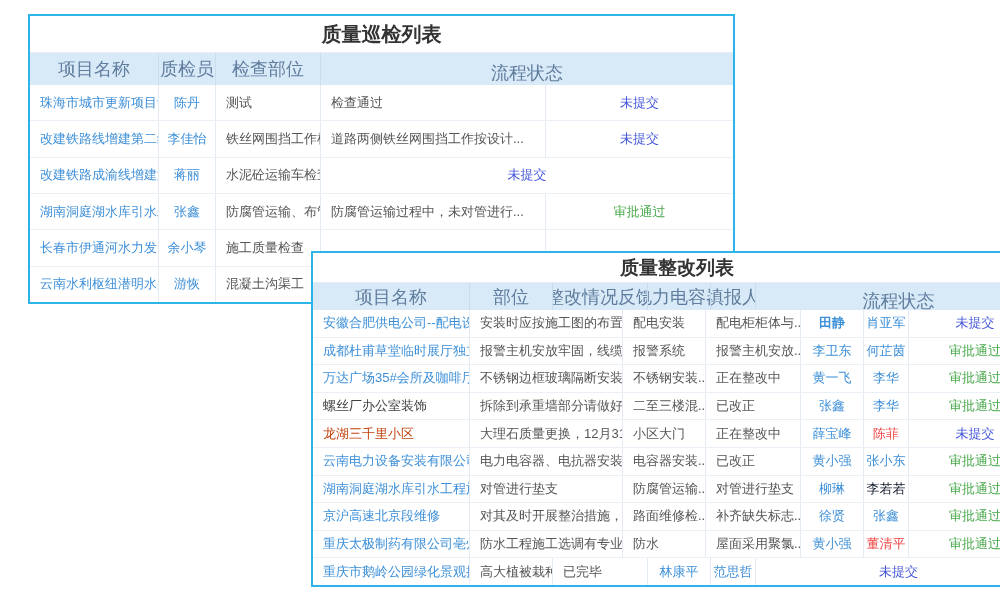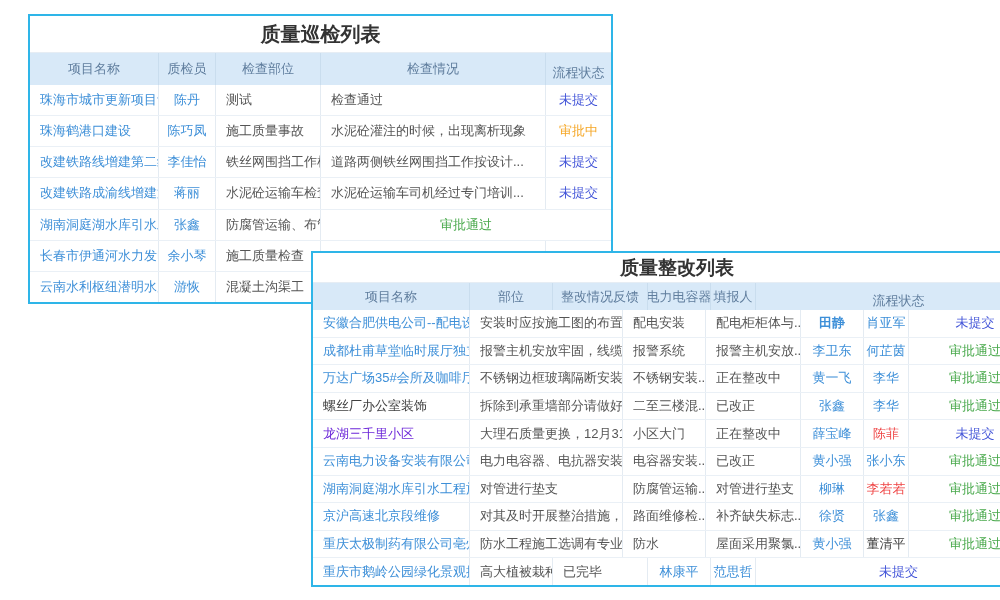--- a/index.html
+++ b/index.html
@@ -1,33 +1,33 @@
 <!DOCTYPE html>
 <html><head>
 <meta charset="utf-8">
 <style>
   * { margin: 0; padding: 0; box-sizing: border-box; }
   html, body { width: 1000px; height: 600px; background: #ffffff; overflow: hidden;
     font-family: "Liberation Sans", "DejaVu Sans", sans-serif; }
   .stage { position: relative; width: 1000px; height: 600px; background: #fff; }
 
   .panel { position: absolute; background: #fff; border: 2px solid #2eb5e8; display: flex; flex-direction: column; }
-  #inspection-panel { left: 28px; top: 14px; width: 585px; height: 290px; z-index: 1; }
+  #inspection-panel { left: 28px; top: 14px; width: 707px; height: 290px; z-index: 1; }
   #rectification-panel { left: 311px; top: 251px; width: 732px; height: 336px; z-index: 2; }
 
   .panel-title { display: flex; align-items: center; justify-content: center;
     font-weight: bold; color: #333; border-bottom: 1px solid #e6edf4; flex: 0 0 auto; }
   #inspection-panel .panel-title { height: 37px; font-size: 20px; }
   #rectification-panel .panel-title { height: 30px; font-size: 19px; }
 
   .thead { display: flex; background: #d8e9f8; flex: 0 0 auto; }
   #inspection-panel .thead { height: 32px; }
   #rectification-panel .thead { height: 27px; }
   .th { display: flex; align-items: center; justify-content: center; gap: 4px;
-    color: #5f7d9d; font-size: 13px; border-right: 1px solid #c9ddee; overflow: hidden; white-space: nowrap; }
+    color: #5f7d9d; font-size: 18px; border-right: 1px solid #c9ddee; overflow: hidden; white-space: nowrap; }
   .th:last-child { border-right: none; margin-top: 8px; }
 
   .tbody { display: flex; flex-direction: column; flex: 1 1 auto; }
   .tr { display: flex; flex: 1 1 0; border-bottom: 1px solid #eaf0f6; }
   .tr:last-child { border-bottom: none; }
   .td { display: flex; align-items: center; font-size: 13px; color: #555;
     border-right: 1px solid #e4ebf2; padding: 0 10px; overflow: hidden; white-space: nowrap; }
   .td:last-child { border-right: none; }
   .td.align-left { justify-content: flex-start; }
   .td.align-center { justify-content: center; padding: 0 2px; }
@@ -46,60 +46,50 @@
     <div class="thead">
         <div class="th align-left" style="flex: 0 0 129px;">
           <span>项目名称</span>
         </div>
         <div class="th align-center" style="flex: 0 0 57px;">
           <span>质检员</span>
         </div>
         <div class="th align-left" style="flex: 0 0 105px;">
           <span>检查部位</span>
         </div>
-        <div class="th align-left" style="flex: 0 0 225px;">
-          <span>检查情况</span>
-        </div>
         <div class="th align-center" style="flex: 1 1 auto;">
           <span>流程状态</span>
         </div>
       </div>
     <div class="tbody">
         <div class="tr">
           <div class="td align-left cell-link" style="flex: 0 0 129px; color: rgb(61, 143, 216);">珠海市城市更新项目紫...</div>
           <div class="td align-center" style="flex: 0 0 57px; color: rgb(61, 143, 216);">陈丹</div>
           <div class="td align-left" style="flex: 0 0 105px;">测试</div>
           <div class="td align-left" style="flex: 0 0 225px;">检查通过</div>
           <div class="td align-center" style="flex: 1 1 auto; color: rgb(67, 85, 216);">未提交</div>
         </div>
         <div class="tr">
-          <div class="td align-left cell-link" style="flex: 0 0 129px; color: rgb(61, 143, 216);">珠海鹤港口建设</div>
-          <div class="td align-center" style="flex: 0 0 57px; color: rgb(61, 143, 216);">陈巧凤</div>
-          <div class="td align-left" style="flex: 0 0 105px;">施工质量事故</div>
-          <div class="td align-left" style="flex: 0 0 225px;">水泥砼灌注的时候，出现离析现象</div>
-          <div class="td align-center" style="flex: 1 1 auto; color: rgb(245, 167, 39);">审批中</div>
-        </div>
-        <div class="tr">
           <div class="td align-left cell-link" style="flex: 0 0 129px; color: rgb(61, 143, 216);">改建铁路线增建第二线...</div>
           <div class="td align-center" style="flex: 0 0 57px; color: rgb(61, 143, 216);">李佳怡</div>
           <div class="td align-left" style="flex: 0 0 105px;">铁丝网围挡工作检查</div>
           <div class="td align-left" style="flex: 0 0 225px;">道路两侧铁丝网围挡工作按设计...</div>
           <div class="td align-center" style="flex: 1 1 auto; color: rgb(67, 85, 216);">未提交</div>
         </div>
         <div class="tr">
           <div class="td align-left cell-link" style="flex: 0 0 129px; color: rgb(61, 143, 216);">改建铁路成渝线增建第...</div>
           <div class="td align-center" style="flex: 0 0 57px; color: rgb(61, 143, 216);">蒋丽</div>
           <div class="td align-left" style="flex: 0 0 105px;">水泥砼运输车检查</div>
-          <div class="td align-left" style="flex: 0 0 225px;">水泥砼运输车司机经过专门培训...</div>
           <div class="td align-center" style="flex: 1 1 auto; color: rgb(67, 85, 216);">未提交</div>
         </div>
         <div class="tr">
           <div class="td align-left cell-link" style="flex: 0 0 129px; color: rgb(61, 143, 216);">湖南洞庭湖水库引水工...</div>
           <div class="td align-center" style="flex: 0 0 57px; color: rgb(61, 143, 216);">张鑫</div>
           <div class="td align-left" style="flex: 0 0 105px;">防腐管运输、布管</div>
+          <div class="td align-left" style="flex: 0 0 225px;">防腐管运输过程中，未对管进行...</div>
           <div class="td align-center" style="flex: 1 1 auto; color: rgb(73, 169, 76);">审批通过</div>
         </div>
         <div class="tr">
           <div class="td align-left cell-link" style="flex: 0 0 129px; color: rgb(61, 143, 216);">长春市伊通河水力发电...</div>
           <div class="td align-center" style="flex: 0 0 57px; color: rgb(61, 143, 216);">余小琴</div>
           <div class="td align-left" style="flex: 0 0 105px;">施工质量检查</div>
           <div class="td align-left" style="flex: 0 0 225px;"></div>
           <div class="td align-center" style="flex: 1 1 auto;"></div>
         </div>
         <div class="tr">
@@ -165,21 +155,21 @@
         <div class="tr">
           <div class="td align-left cell-link" style="flex: 0 0 157px; color: #404040;">螺丝厂办公室装饰</div>
           <div class="td align-left" style="flex: 0 0 153px;">拆除到承重墙部分请做好加固...</div>
           <div class="td align-left" style="flex: 0 0 83px;">二至三楼混...</div>
           <div class="td align-left" style="flex: 0 0 95px;">已改正</div>
           <div class="td align-center" style="flex: 0 0 63px; color: rgb(61, 143, 216);">张鑫</div>
           <div class="td align-center" style="flex: 0 0 45px; color: rgb(61, 143, 216);">李华</div>
           <div class="td align-center" style="flex: 1 1 auto; color: rgb(73, 169, 76);">审批通过</div>
         </div>
         <div class="tr">
-          <div class="td align-left cell-link" style="flex: 0 0 157px; color: #6d28d9;">龙湖三千里小区</div>
+          <div class="td align-left cell-link" style="flex: 0 0 157px; color: #c2410c;">龙湖三千里小区</div>
           <div class="td align-left" style="flex: 0 0 153px;">大理石质量更换，12月31日之...</div>
           <div class="td align-left" style="flex: 0 0 83px;">小区大门</div>
           <div class="td align-left" style="flex: 0 0 95px;">正在整改中</div>
           <div class="td align-center" style="flex: 0 0 63px; color: rgb(61, 143, 216);">薛宝峰</div>
           <div class="td align-center" style="flex: 0 0 45px; color: #ef4444;">陈菲</div>
           <div class="td align-center" style="flex: 1 1 auto; color: rgb(67, 85, 216);">未提交</div>
         </div>
         <div class="tr">
           <div class="td align-left cell-link" style="flex: 0 0 157px; color: rgb(61, 143, 216);">云南电力设备安装有限公司20...</div>
           <div class="td align-left" style="flex: 0 0 153px;">电力电容器、电抗器安装方案,...</div>
@@ -188,39 +178,39 @@
           <div class="td align-center" style="flex: 0 0 63px; color: rgb(61, 143, 216);">黄小强</div>
           <div class="td align-center" style="flex: 0 0 45px; color: rgb(61, 143, 216);">张小东</div>
           <div class="td align-center" style="flex: 1 1 auto; color: rgb(73, 169, 76);">审批通过</div>
         </div>
         <div class="tr">
           <div class="td align-left cell-link" style="flex: 0 0 157px; color: rgb(61, 143, 216);">湖南洞庭湖水库引水工程施工标</div>
           <div class="td align-left" style="flex: 0 0 153px;">对管进行垫支</div>
           <div class="td align-left" style="flex: 0 0 83px;">防腐管运输...</div>
           <div class="td align-left" style="flex: 0 0 95px;">对管进行垫支</div>
           <div class="td align-center" style="flex: 0 0 63px; color: rgb(61, 143, 216);">柳琳</div>
-          <div class="td align-center" style="flex: 0 0 45px; color: #ef4444;">李若若</div>
+          <div class="td align-center" style="flex: 0 0 45px; color: #0f172a;">李若若</div>
           <div class="td align-center" style="flex: 1 1 auto; color: rgb(73, 169, 76);">审批通过</div>
         </div>
         <div class="tr">
           <div class="td align-left cell-link" style="flex: 0 0 157px; color: rgb(61, 143, 216);">京沪高速北京段维修</div>
           <div class="td align-left" style="flex: 0 0 153px;">对其及时开展整治措施，桥头...</div>
           <div class="td align-left" style="flex: 0 0 83px;">路面维修检...</div>
           <div class="td align-left" style="flex: 0 0 95px;">补齐缺失标志...</div>
           <div class="td align-center" style="flex: 0 0 63px; color: rgb(61, 143, 216);">徐贤</div>
           <div class="td align-center" style="flex: 0 0 45px; color: rgb(61, 143, 216);">张鑫</div>
           <div class="td align-center" style="flex: 1 1 auto; color: rgb(73, 169, 76);">审批通过</div>
         </div>
         <div class="tr">
           <div class="td align-left cell-link" style="flex: 0 0 157px; color: rgb(61, 143, 216);">重庆太极制药有限公司亳州中...</div>
           <div class="td align-left" style="flex: 0 0 153px;">防水工程施工选调有专业资质...</div>
           <div class="td align-left" style="flex: 0 0 83px;">防水</div>
           <div class="td align-left" style="flex: 0 0 95px;">屋面采用聚氯...</div>
           <div class="td align-center" style="flex: 0 0 63px; color: rgb(61, 143, 216);">黄小强</div>
-          <div class="td align-center" style="flex: 0 0 45px; color: #404040;">董清平</div>
+          <div class="td align-center" style="flex: 0 0 45px; color: #ef4444;">董清平</div>
           <div class="td align-center" style="flex: 1 1 auto; color: rgb(73, 169, 76);">审批通过</div>
         </div>
         <div class="tr">
           <div class="td align-left cell-link" style="flex: 0 0 157px; color: rgb(61, 143, 216);">重庆市鹅岭公园绿化景观提升...</div>
           <div class="td align-left" style="flex: 0 0 83px;">高大植被栽种</div>
           <div class="td align-left" style="flex: 0 0 95px;">已完毕</div>
           <div class="td align-center" style="flex: 0 0 63px; color: rgb(61, 143, 216);">林康平</div>
           <div class="td align-center" style="flex: 0 0 45px; color: rgb(61, 143, 216);">范思哲</div>
           <div class="td align-center" style="flex: 1 1 auto; color: rgb(67, 85, 216);">未提交</div>
         </div>

